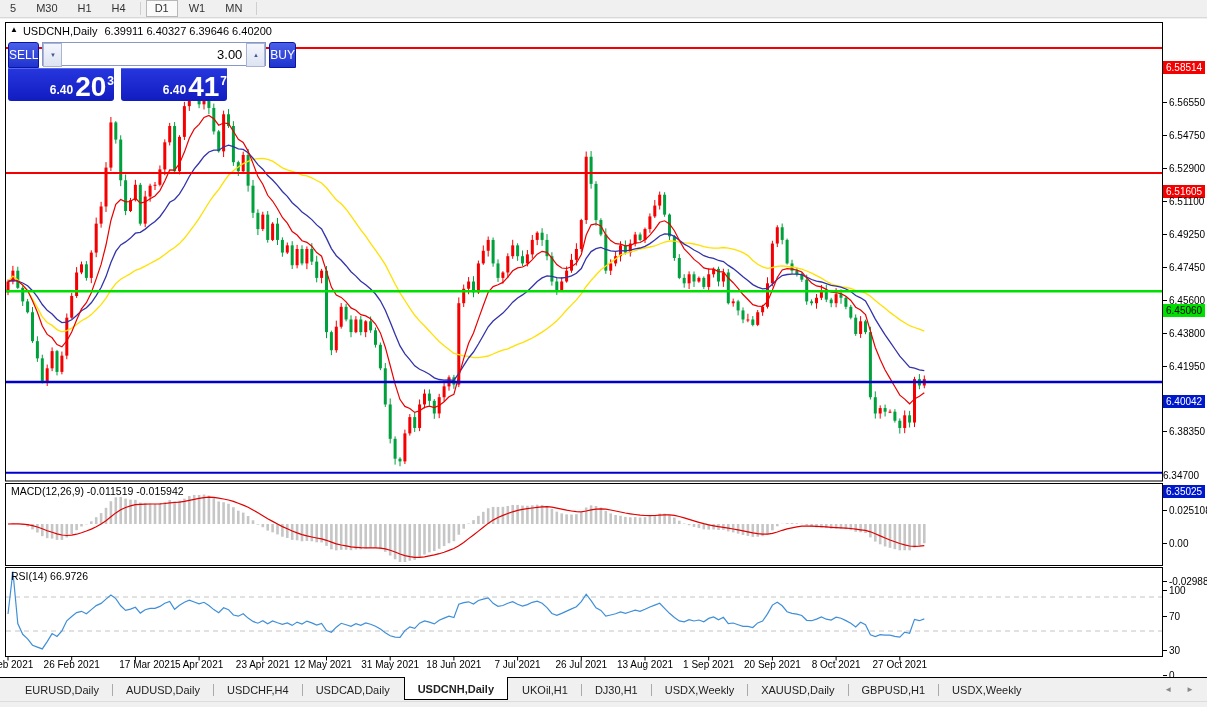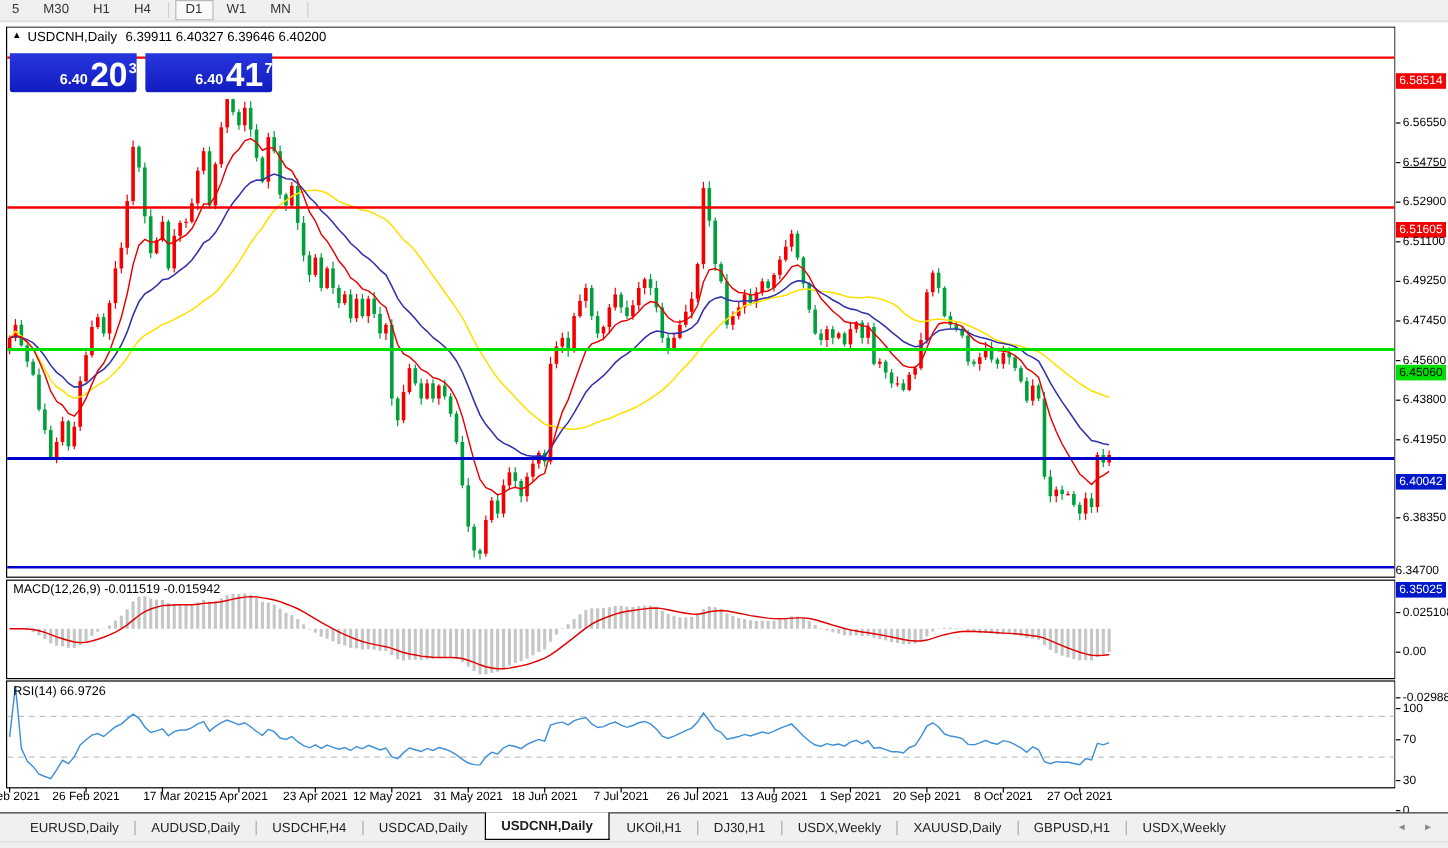--- a/index.html
+++ b/index.html
@@ -1066,20 +1066,33 @@
         <line x1="894.8000000000001" y1="634.5" x2="894.8000000000001" y2="638.5" stroke="#000" stroke-width="1"></line>
       </svg>
 
     <div id="chart-title">
       <span class="tri">▲</span>
       <span class="sym">USDCNH,Daily</span>
       <span>6.39911 6.40327 6.39646 6.40200</span>
     </div>
 
     <div id="trade-panel">
+      <div id="tp-row1">
+        <div class="tp-btn">SELL</div>
+        <div id="tp-spin">
+          <div class="spin-btn">
+            <span>▼</span>
+          </div>
+          <input id="vol-input" value="3.00" style="">
+          <div class="spin-btn">
+            <span>▲</span>
+          </div>
+        </div>
+        <div class="tp-btn">BUY</div>
+      </div>
       <div id="tp-row2">
         <div class="tp-price" id="tp-sell-price">
           <span class="tp-base">6.40</span>
           <span class="tp-big">20</span>
           <span class="tp-sup">3</span>
         </div>
         <div class="tp-price" id="tp-buy-price">
           <span class="tp-base">6.40</span>
           <span class="tp-big">41</span>
           <span class="tp-sup">7</span>
@@ -1089,21 +1102,21 @@
 
     <div class="ind-label" id="macd-label">MACD(12,26,9) -0.011519 -0.015942</div>
     <div class="ind-label" id="rsi-label">RSI(14) 66.9726</div>
 
     <div id="scale-col">
         <div class="pbadge red" style="top: 38.5262px;">6.58514</div>
         <div class="plabel" style="top: 75.0354px;">
           <span class="dash"></span>
           <span>6.56550</span>
         </div>
-        <div class="plabel" style="top: 107.579px; text-decoration: underline;">
+        <div class="plabel" style="top: 107.579px;">
           <span class="dash"></span>
           <span>6.54750</span>
         </div>
         <div class="plabel" style="top: 141.027px;">
           <span class="dash"></span>
           <span>6.52900</span>
         </div>
         <div class="pbadge red" style="top: 163.441px;">6.51605</div>
         <div class="plabel" style="top: 173.571px;">
           <span class="dash"></span>

